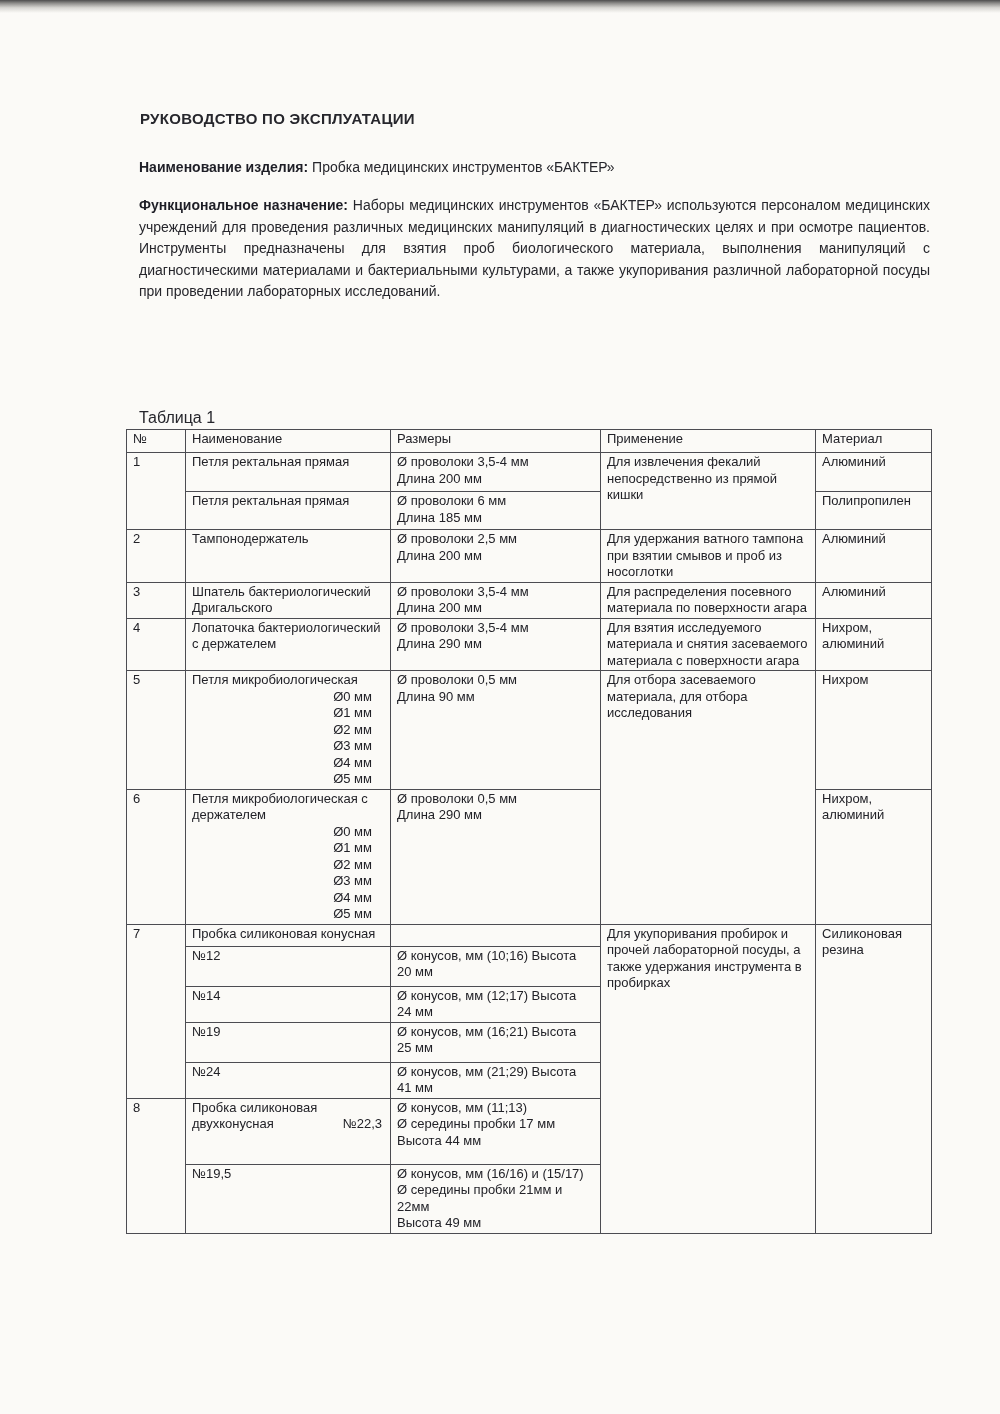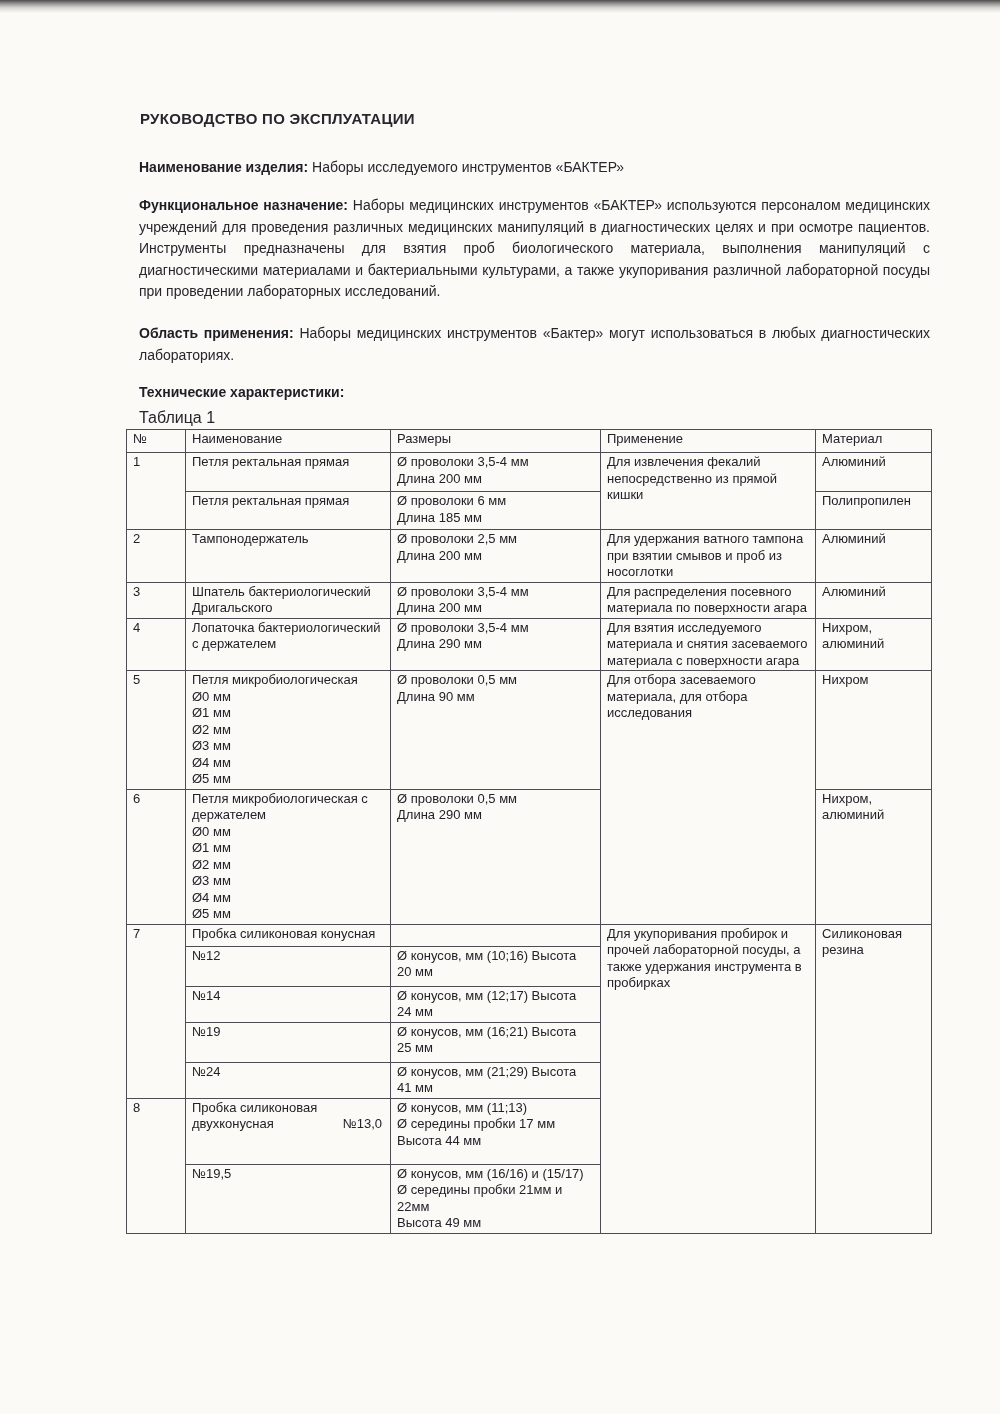--- a/index.html
+++ b/index.html
@@ -24,39 +24,37 @@
   table.tbl{position:absolute;left:126px;top:429px;width:805px;border-collapse:collapse;
     table-layout:fixed;font-size:13px;line-height:16.5px;color:#222228;}
   .tbl td,.tbl th{border:1px solid #4c4c52;padding:1px 6px;vertical-align:top;text-align:left;
     font-weight:400;overflow:hidden;}
   .tbl th{height:20px;}
   .num{padding-left:9px;}
   .ml{white-space:pre-line;}
   .v-mid{vertical-align:middle;margin-top:16px;}
   .right{text-align:right;padding-right:10px;}
   .bb-hide{border-bottom-style:hidden;margin-top:44px;}
-  .dias div{padding-right:12px;}
+  .dias div{text-align:right;padding-right:12px;}
   .row8line{display:flex;justify-content:space-between;padding-right:2px;}
 </style>
 </head>
 <body>
 
 <div class="page">
   <div class="scan-top"></div>
 
   <div class="title">РУКОВОДСТВО ПО ЭКСПЛУАТАЦИИ</div>
 
 
-  <p class="para" style="top:143px"><b>Наименование изделия:</b> <span>Наборы исследуемого инструментов «БАКТЕР»</span></p>
+  <p class="para" style="top:143px"><b>Наименование изделия:</b> <span>Пробка медицинских инструментов «БАКТЕР»</span></p>
 
   <p class="para just" style="top:181px"><b>Функциональное назначение:</b> <span>Наборы медицинских инструментов «БАКТЕР» используются персоналом медицинских учреждений для проведения различных медицинских манипуляций в диагностических целях и при осмотре пациентов. Инструменты предназначены для взятия проб биологического материала, выполнения манипуляций с диагностическими материалами и бактериальными культурами, а также укупоривания различной лабораторной посуды при проведении лабораторных исследований.</span></p>
 
-  <p class="para just" style="top:309px"><b>Область применения:</b> <span>Наборы медицинских инструментов «Бактер» могут использоваться в любых диагностических лабораториях.</span></p>
 
-  <p class="para" style="top:368px"><b>Технические характеристики:</b></p>
 
   <div class="caption">Таблица 1</div>
 
   <table class="tbl">
     <colgroup>
       <col style="width:59px">
         <col style="width:205px">
         <col style="width:210px">
         <col style="width:215px">
         <col style="width:116px">
@@ -172,21 +170,21 @@
       <td class="right">№24</td>
       <td>Ø конусов, мм  (21;29) Высота 41 мм</td>
     </tr>
 
     <tr style="height:66px">
       <td class="num" rowspan="2">8</td>
       <td>
         <div>Пробка силиконовая</div>
         <div class="row8line">
           <span>двухконусная</span>
-          <span>№13,0</span>
+          <span>№22,3</span>
         </div>
       </td>
       <td class="ml">Ø конусов, мм (11;13)
 Ø середины пробки 17 мм
 Высота 44 мм</td>
     </tr>
     <tr style="height:52px">
       <td class="right">№19,5</td>
       <td class="ml">Ø конусов, мм (16/16) и (15/17)
 Ø середины пробки 21мм и 22мм

